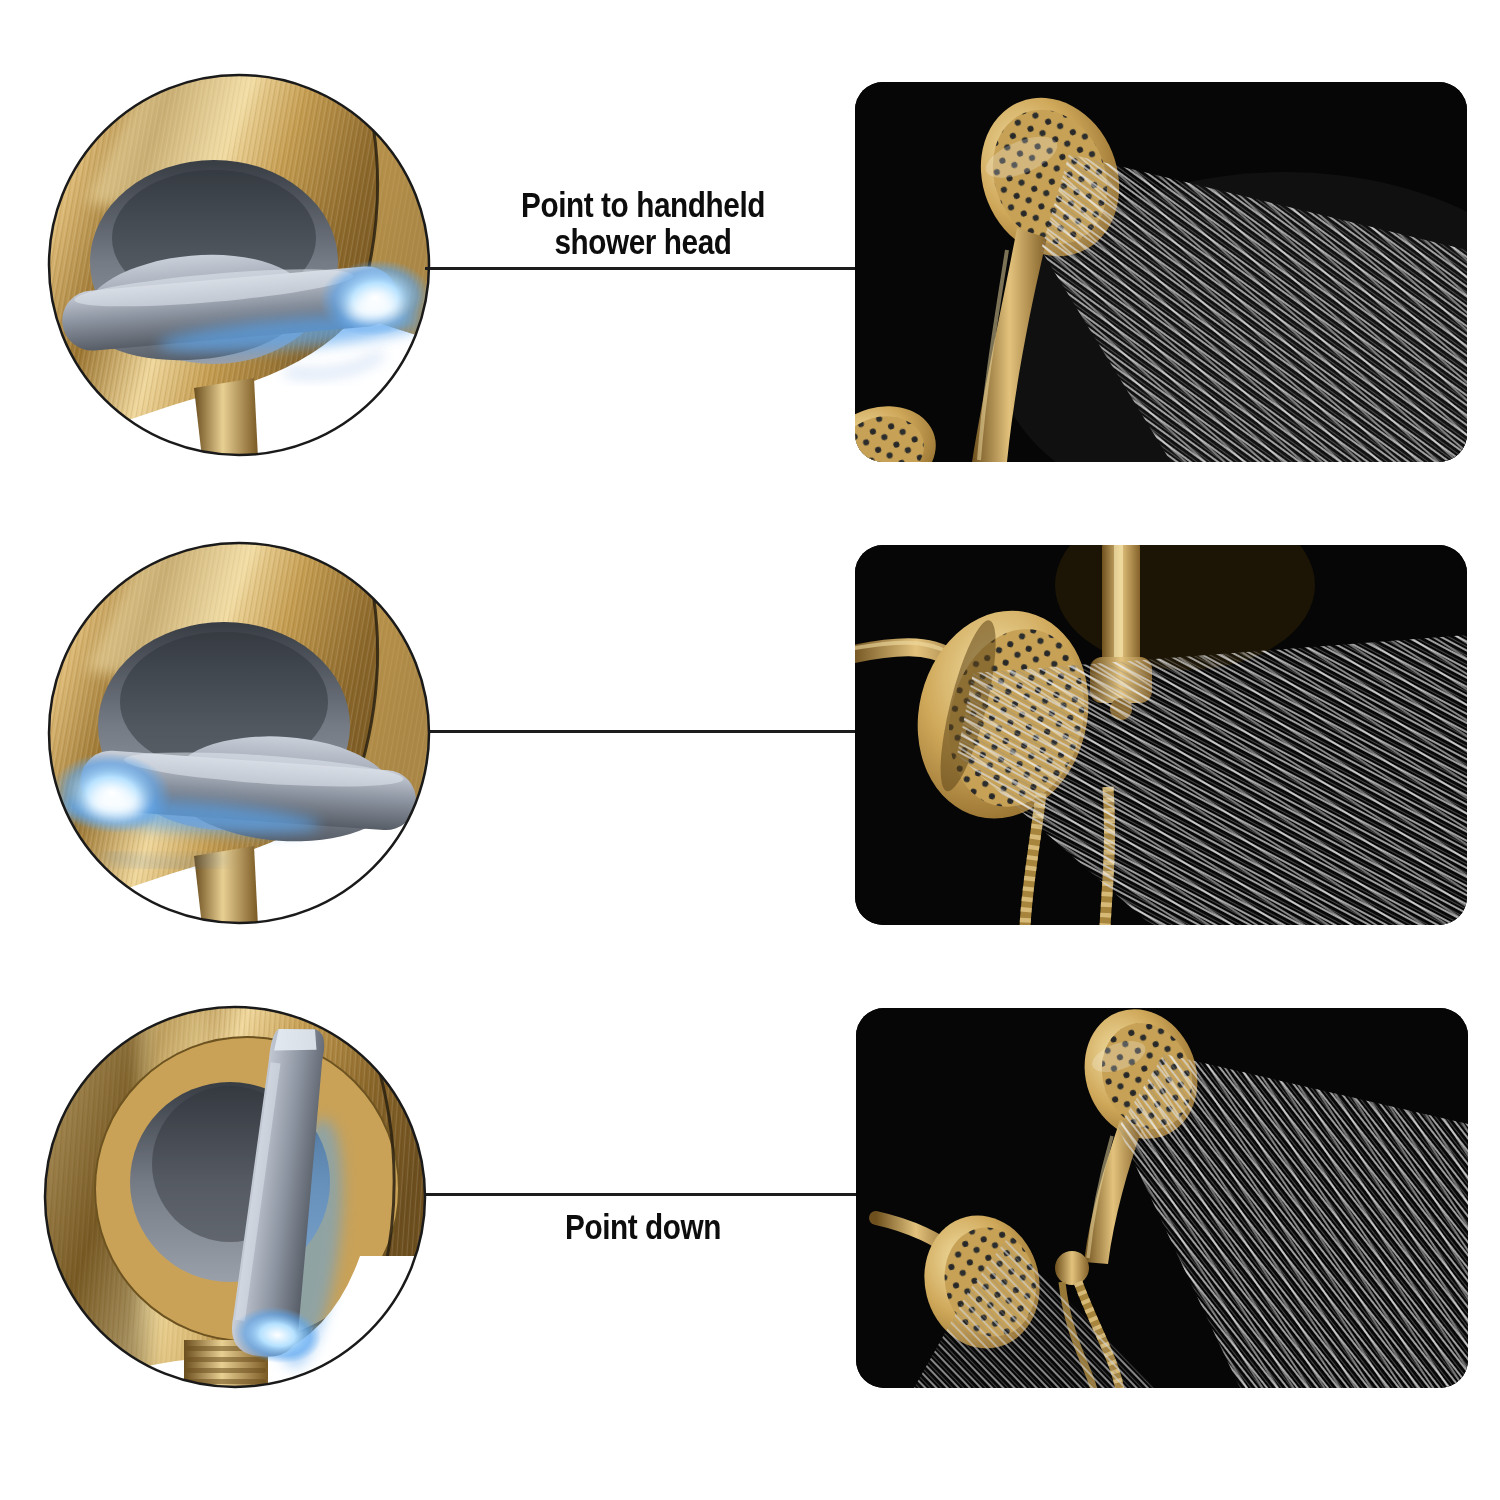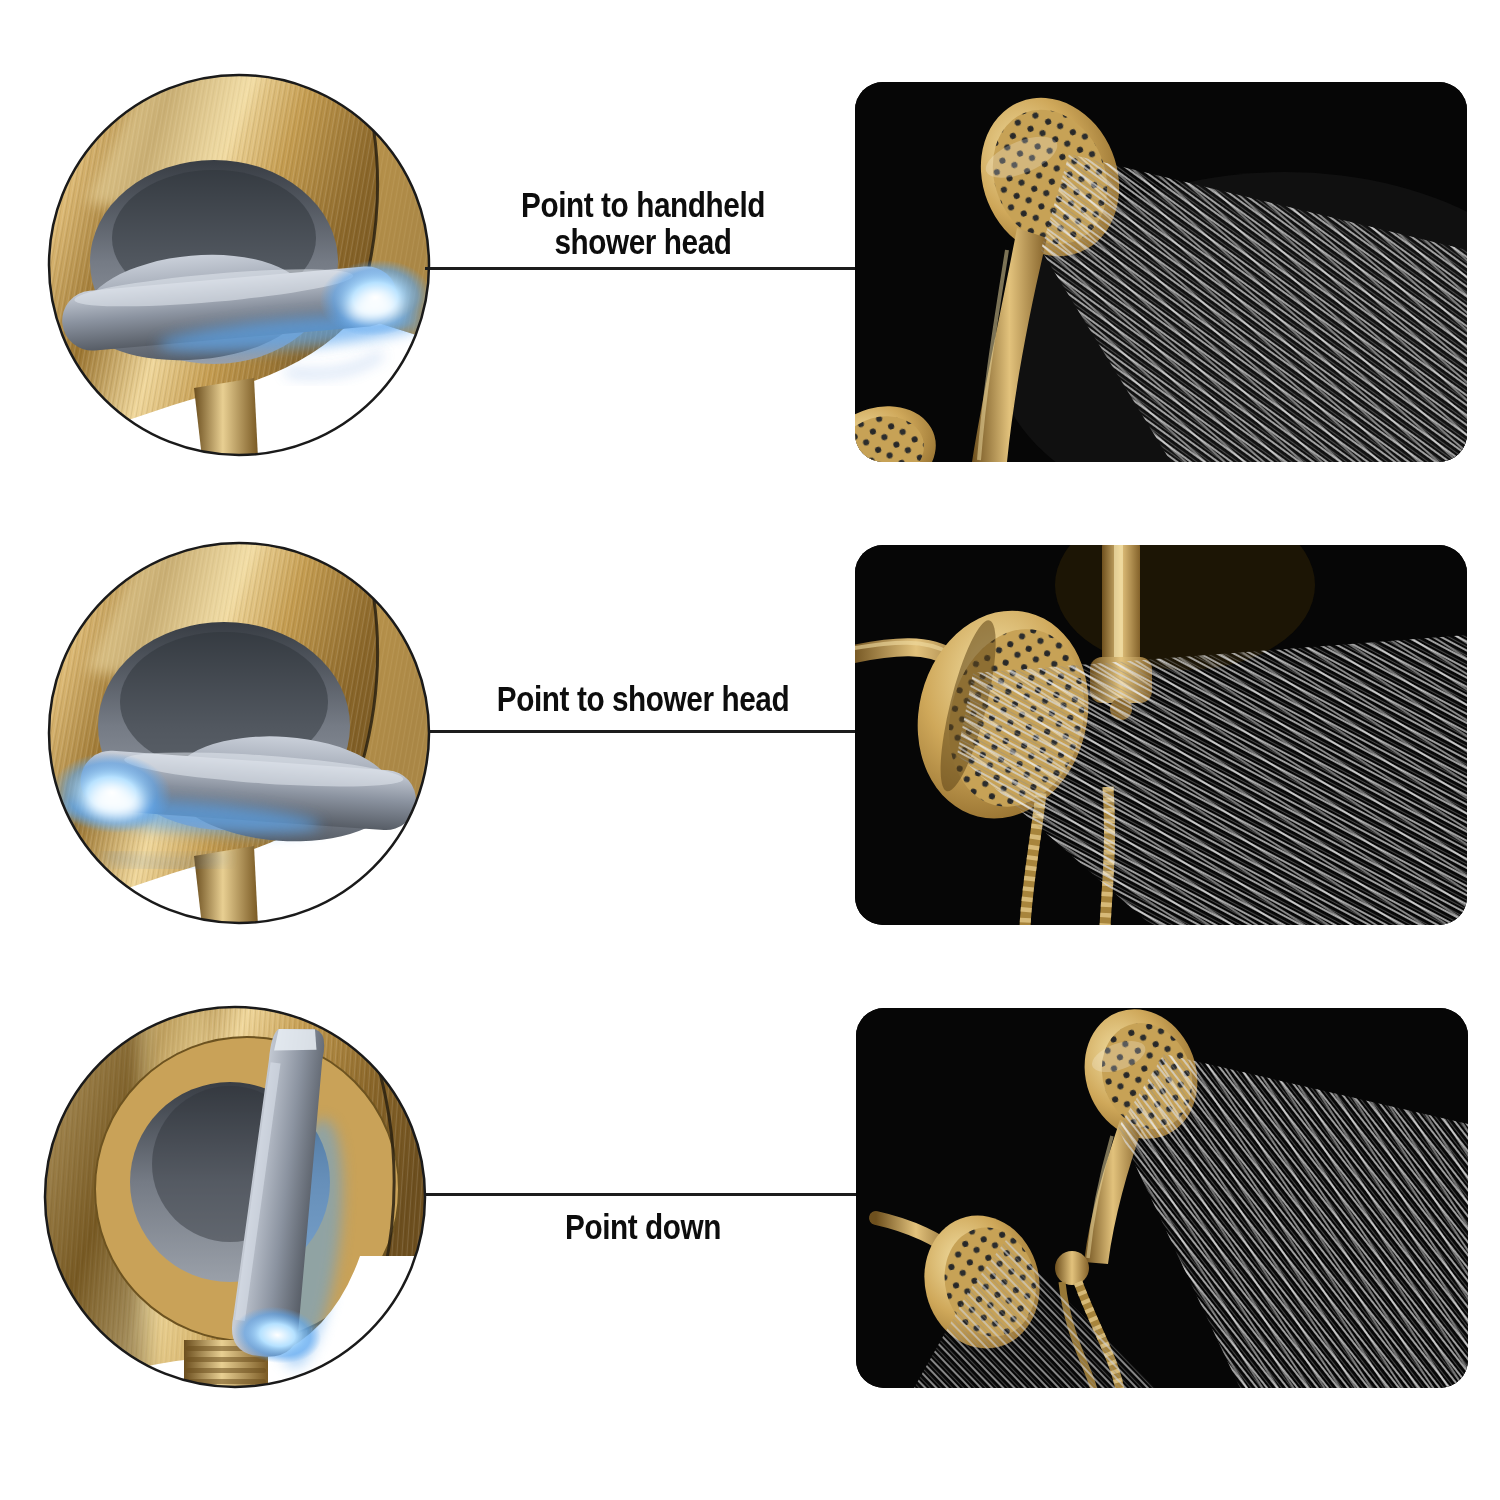--- a/index.html
+++ b/index.html
@@ -220,25 +220,20 @@
           </g>
         </g>
         <path d="M60,316 Q120,330 180,318" fill="none" stroke="#3f7fd6" stroke-width="4" opacity=".5" filter="url(#c2f)"></path>
       </g>
       <circle cx="193" cy="193" r="190" fill="none" stroke="#1a1a1a" stroke-width="2.5"></circle>
     </svg>
   </div>
 
   <div class="connector" style="left:428px; top:730px; width:429px;"></div>
 
-  <div class="label" style="top:680px;">
-    <span class="cond">
-      <span>Point to shower head</span>
-    </span>
-  </div>
 
   <div class="photo" style="top:545px;">
     <svg viewBox="0 0 612 380" preserveAspectRatio="none">
       <defs>
         <radialGradient id="p2h" cx=".38" cy=".32" r=".9">
           <stop offset="0" stop-color="#f2dfa4"></stop>
             <stop offset=".45" stop-color="#cfa85a"></stop>
           <stop offset=".8" stop-color="#9a7533"></stop>
             <stop offset="1" stop-color="#6e501e"></stop>
         </radialGradient>

